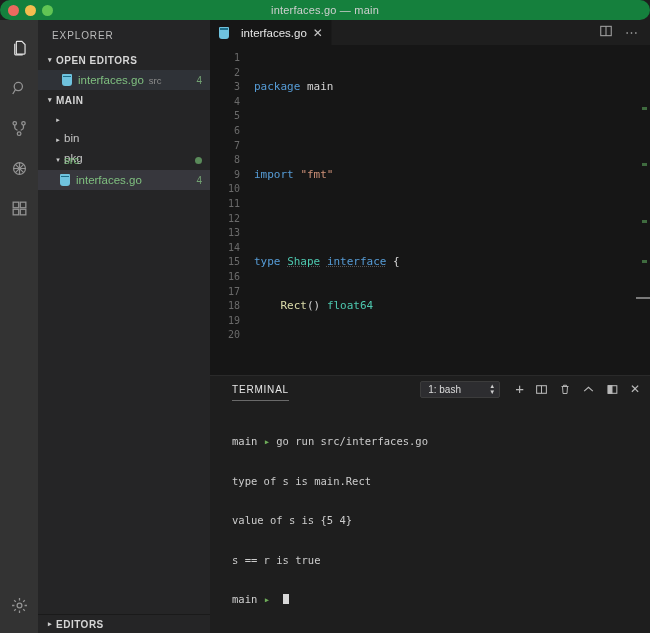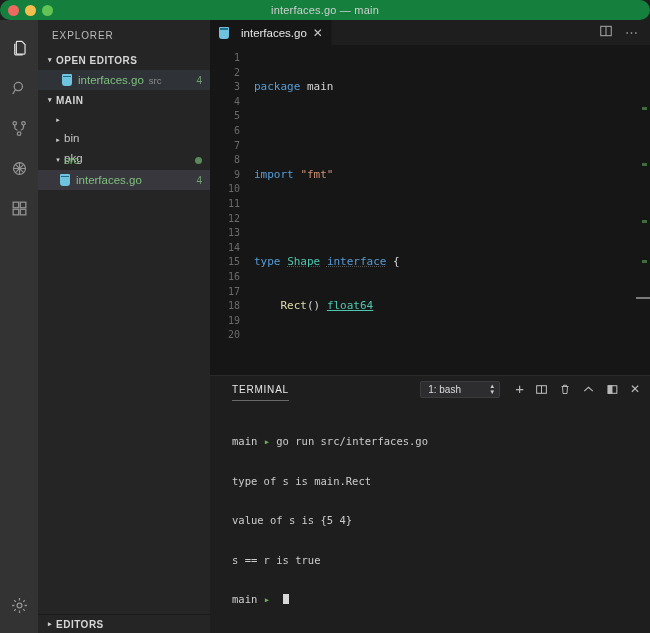--- a/index.html
+++ b/index.html
@@ -106,21 +106,21 @@
     font-family: "DejaVu Sans Mono", monospace; font-size: 11px; line-height: 14.6px;
     color: #d4d4d4; white-space: pre; overflow: hidden;
   }
   .code .ln { height: 14.6px; }
   .ruler { position: absolute; top: 0; right: 0; width: 14px; height: 100%; background: #161616; }
   .ruler i { position: absolute; right: 3px; width: 5px; height: 3px; background: #3f6b3f; }
   .ruler .cursormark { right: 0; width: 14px; height: 2px; background: #7a7a7a; }
 
   
   .kw   { color: #569cd6; }
-  .typ  { color: #4ec9b0; text-decoration: underline; }
+  .typ  { color: #4ec9b0; }
   .fn   { color: #dcdcaa; }
   .str  { color: #ce9178; }
   .pl   { color: #d4d4d4; }
   .sq   { text-decoration: underline; text-decoration-style: dotted; text-decoration-color: #555; }
 
   
   .panel { flex: 0 0 108px; background: #1e1e1e; display: flex; flex-direction: column; border-top: 1px solid #2a2a2a; }
   .panel-head { height: 27px; flex: 0 0 27px; display: flex; align-items: center; padding: 0 10px 0 22px; }
   .panel-tab { font-size: 10px; color: #e7e7e7; letter-spacing: .8px; position: relative; height: 27px; display: flex; align-items: center; }
   .panel-tab::after { content: ""; position: absolute; left: 0; right: 0; bottom: 2px; height: 1px; background: #6a6a6a; }

